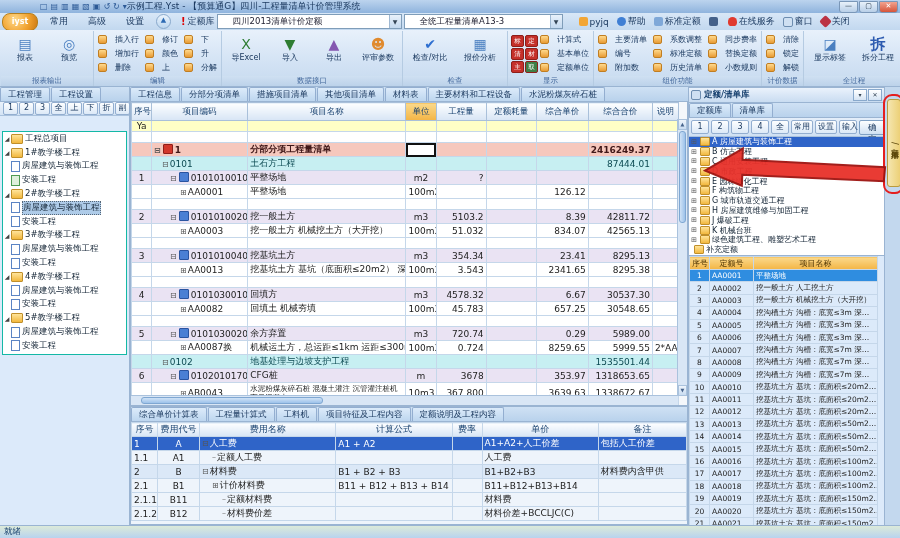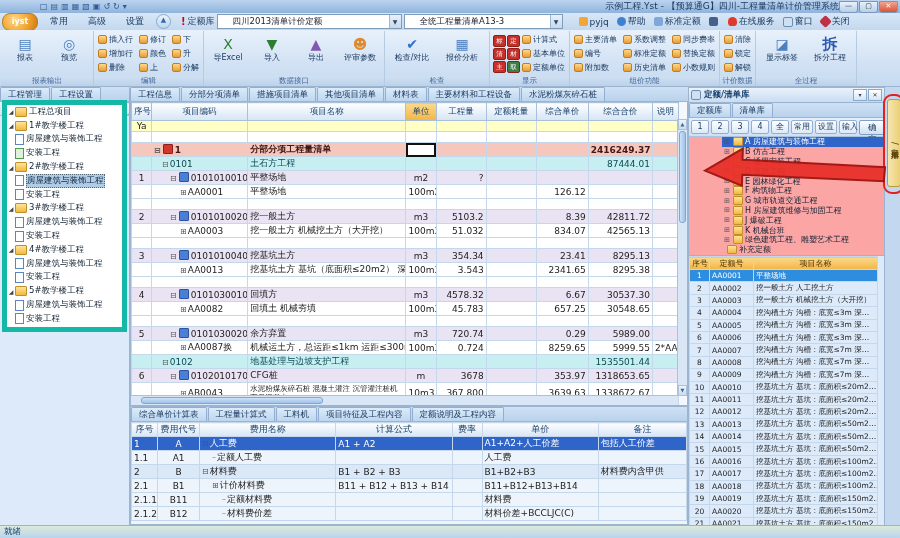--- a/index.html
+++ b/index.html
@@ -4,21 +4,21 @@
 <style>
   html,body{margin:0;padding:0;background:#6b8db5;}
   #app{position:relative;width:900px;height:538px;overflow:hidden;
        font-family:"DejaVu Sans","Liberation Sans",sans-serif;font-size:9px;color:#222;
        background:#cfdff0;user-select:none;}
   
   .titlebar{position:absolute;left:0;top:0;width:900px;height:13px;
     background:linear-gradient(#bcd4ee,#8fb3dd);display:flex;align-items:center;}
   .qat{display:flex;gap:3px;margin-left:40px;}
   .qicon{font-size:8px;color:#2d5a96;line-height:10px;}
-  .title{flex:1;text-align:right;font-size:9px;color:#1c3a60;white-space:nowrap;overflow:hidden;}
+  .title{flex:1;text-align:left;font-size:9px;color:#1c3a60;white-space:nowrap;overflow:hidden;}
   .winbtns{display:flex;gap:1px;margin-right:2px;}
   .wbtn{width:17px;height:10px;border-radius:0 0 3px 3px;border:1px solid #7a97b8;
     background:linear-gradient(#e8f1fa,#b8cfe8);font-size:7px;line-height:9px;text-align:center;color:#234;}
   .wbtn.close{background:linear-gradient(#f2a38f,#d6543a);color:#fff;}
   
   .menubar{position:absolute;left:0;top:13px;width:900px;height:17px;
     background:linear-gradient(#d8e7f7,#c2d8ef);display:flex;align-items:center;gap:2px;}
   .logo{width:34px;height:16px;margin-left:2px;border-radius:8px;
     background:radial-gradient(circle at 35% 35%,#ffd98a,#f0a02c 60%,#c97714);
     border:1px solid #b5801f;color:#fff;font-weight:bold;font-size:8px;
@@ -48,39 +48,39 @@
   .glabel{position:absolute;left:0;right:0;bottom:0;height:10px;text-align:center;
     font-size:7.5px;color:#44699c;background:linear-gradient(#cfe0f2,#bcd2ea);}
   .rbig{width:40px;display:flex;flex-direction:column;align-items:center;justify-content:flex-start;
     padding-top:2px;border:1px solid transparent;border-radius:2px;}
   .bicon{width:20px;height:18px;display:flex;align-items:center;justify-content:center;
     font-size:14px;color:#4a7fc0;}
   .bicon.t-excel{color:#2e7d32;} .bicon.t-person{color:#e08a2e;} .bicon.t-check{color:#2e6fd0;}
   .bicon.t-import{color:#2e7d32;} .bicon.t-export{color:#8456b0;} .bicon.t-split{color:#2d5bb0;font-weight:bold;font-size:15px;}
   .blabel{font-size:8px;color:#1c3a60;text-align:center;line-height:9px;white-space:nowrap;}
   .sgrid{display:grid;grid-auto-flow:column;grid-template-rows:repeat(3,1fr);column-gap:4px;align-content:center;}
-  .rsmall{display:flex;align-items:center;gap:2px;font-size:8px;color:#1c3a60;white-space:nowrap;padding:0 1px;}
+  .rsmall{display:flex;align-items:center;gap:8px;font-size:8px;color:#1c3a60;white-space:nowrap;padding:0 1px;}
   .sdot{width:7px;height:7px;border-radius:2px;background:linear-gradient(#ffd98c,#e89b34);border:1px solid #c07e22;}
   .redgrid{display:grid;grid-template-columns:repeat(2,12px);grid-template-rows:repeat(3,11px);gap:2px;align-content:center;}
   .rsq{width:11px;height:10px;background:#c5302a;color:#fff;font-size:6.5px;text-align:center;line-height:10px;border-radius:2px;border:1px solid #8e1f1a;}
   .rsq:last-child{background:#3f7f46;}
   
   .left-panel{position:absolute;left:0;top:87px;width:129px;bottom:13px;background:#dceafa;border-right:1px solid #9ab4d2;}
   .center{position:absolute;left:130px;top:87px;width:558px;height:438px;}
   .right-panel{position:absolute;left:688px;top:87px;width:197px;bottom:1px;background:#dceafa;border:1px solid #9ab4d2;box-sizing:border-box;}
   .edge-strip{position:absolute;left:885px;top:87px;width:15px;bottom:13px;background:#c3d8ee;}
   
   .tabstrip{display:flex;height:14px;background:linear-gradient(#cfe1f4,#b9d2ec);border-bottom:1px solid #9ab4d2;}
   .tab{padding:0 7px;font-size:8.5px;line-height:13px;color:#1c3a60;border:1px solid #93aed0;border-bottom:none;
     background:linear-gradient(#dcebfa,#bdd6ef);margin-right:1px;border-radius:2px 2px 0 0;white-space:nowrap;}
   
   .ltoolbar{display:flex;gap:1px;height:13px;align-items:center;padding-left:3px;background:linear-gradient(#eaf2fb,#d4e4f5);border-bottom:1px solid #aac2dd;}
   .ltool{min-width:11px;height:11px;border:1px solid #93aed0;background:linear-gradient(#fdfeff,#dce9f7);
     font-size:8px;line-height:10px;text-align:center;color:#1c3a60;border-radius:2px;padding:0 1px;}
-  .treebox{position:absolute;left:2px;top:13px;right:2px;height:222px;background:#fff;border:5px solid #14b8a6;overflow:hidden;}
+  .treebox{position:absolute;left:2px;top:44px;right:2px;height:222px;background:#fff;border:1px solid #14b8a6;overflow:hidden;}
   .titem{display:flex;align-items:center;height:13.8px;white-space:nowrap;font-size:8.5px;color:#123;}
   .titem .exp{width:8px;text-align:center;font-size:6px;color:#444;}
   .titem.t-sel .lbl{background:#aecbe8;border:1px dotted #567;}
   .fi{width:10px;height:8px;margin-right:2px;flex:none;}
   .fi.t-folder-open,.fi.t-folder{background:linear-gradient(#ffe49a,#f2b83e);border:1px solid #c08f2a;border-radius:1px;}
   .fi.t-doc{background:#fff;border:1px solid #5b84c4;width:7px;height:9px;}
   .fi.t-doc2{background:#dff0dc;border:1px solid #4f9a52;width:7px;height:9px;}
   
   .maintable-wrap{position:absolute;left:0;top:14px;right:0;height:305px;background:#f4f7fb;border:1px solid #9ab4d2;box-sizing:border-box;overflow:hidden;}
   table.grid{border-collapse:collapse;table-layout:fixed;width:548px;}
@@ -121,21 +121,21 @@
     display:flex;align-items:center;padding:0 2px;font-size:8.5px;color:#17406e;font-weight:bold;}
   .rp-title .sp{flex:1;}
   .rp-btn{width:12px;height:10px;border:1px solid #89a9cc;background:linear-gradient(#fff,#d5e4f4);
     font-size:6px;line-height:9px;text-align:center;color:#345;margin-left:1px;}
   .rp-toolbar{height:18px;display:flex;align-items:center;gap:2px;padding:0 2px;background:linear-gradient(#e4eefa,#cfe0f3);border-bottom:1px solid #aac2dd;}
   .rtool{min-width:12px;height:12px;border:1px solid #93aed0;background:linear-gradient(#fdfeff,#dce9f7);
     font-size:8px;line-height:11px;text-align:center;color:#1c3a60;border-radius:2px;padding:0 2px;white-space:nowrap;}
   .rtool.primary{margin-left:auto;}
   .okbtn{height:13px;padding:0 8px;border:1px solid #7fa0c4;border-radius:2px;
     background:linear-gradient(#fdfeff,#cfe0f3);font-size:8.5px;line-height:12px;color:#1c3a60;}
-  .rtreebox{height:118px;background:#fca5a5;border-bottom:1px solid #9ab4d2;overflow:hidden;position:relative;padding-left:33px;}
+  .rtreebox{height:118px;background:#ffffff;border-bottom:1px solid #9ab4d2;overflow:hidden;position:relative;}
   .rtitem{display:flex;align-items:center;height:9.8px;font-size:8px;color:#123;white-space:nowrap;padding-left:2px;}
   .rtitem .tgl{font-size:7px;}
   .rtitem .fi{width:8px;height:7px;margin:0 2px;}
   .rtitem.t-selblue{background:#2f64c8;color:#fff;}
   table.rgrid{border-collapse:collapse;table-layout:fixed;width:188px;}
   table.rgrid td,table.rgrid th{border:1px solid #c5d7ea;padding:0 2px;height:11.4px;overflow:hidden;white-space:nowrap;font-weight:normal;font-size:7.5px;}
   table.rgrid thead th{background:linear-gradient(#fbd98b,#f3b545);color:#4a3000;height:12px;font-size:8px;}
   tr.t-rsel td{background:#2f8de0;color:#fff;}
   .rp-hscroll{height:8px;background:#d9e6f5;border-top:1px solid #aac2dd;position:relative;}
   .rp-hthumb{position:absolute;top:1px;bottom:1px;left:3px;width:60px;background:#9dc2ea;border:1px solid #7fa7d2;border-radius:3px;}

